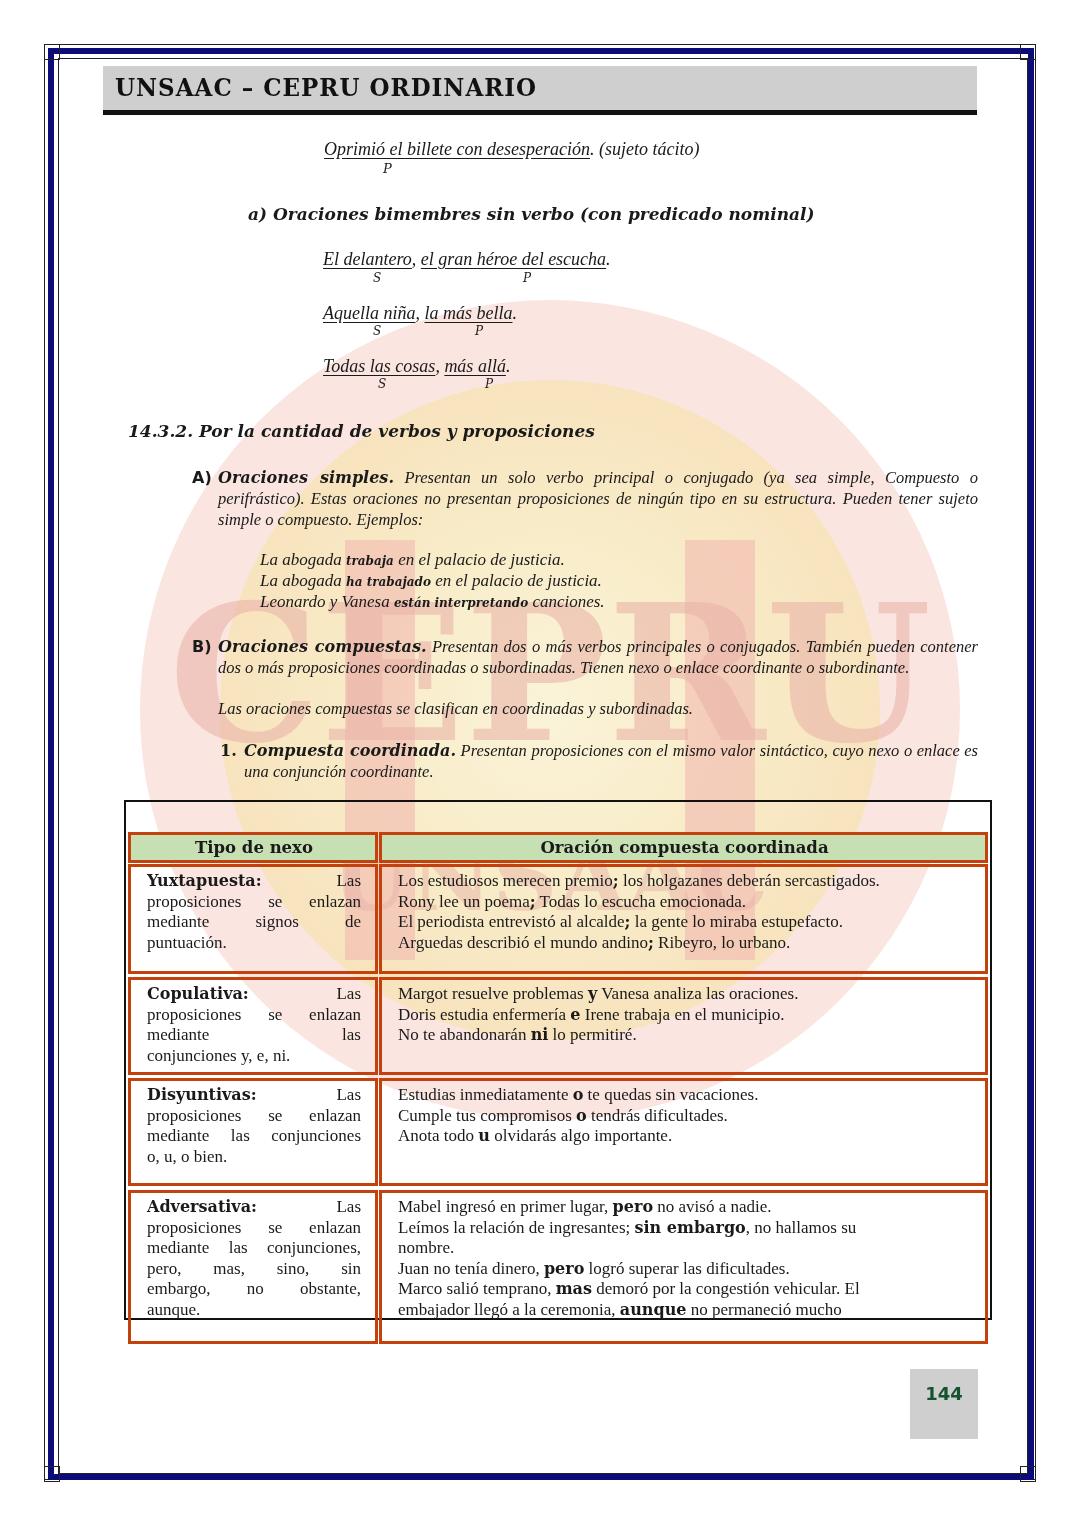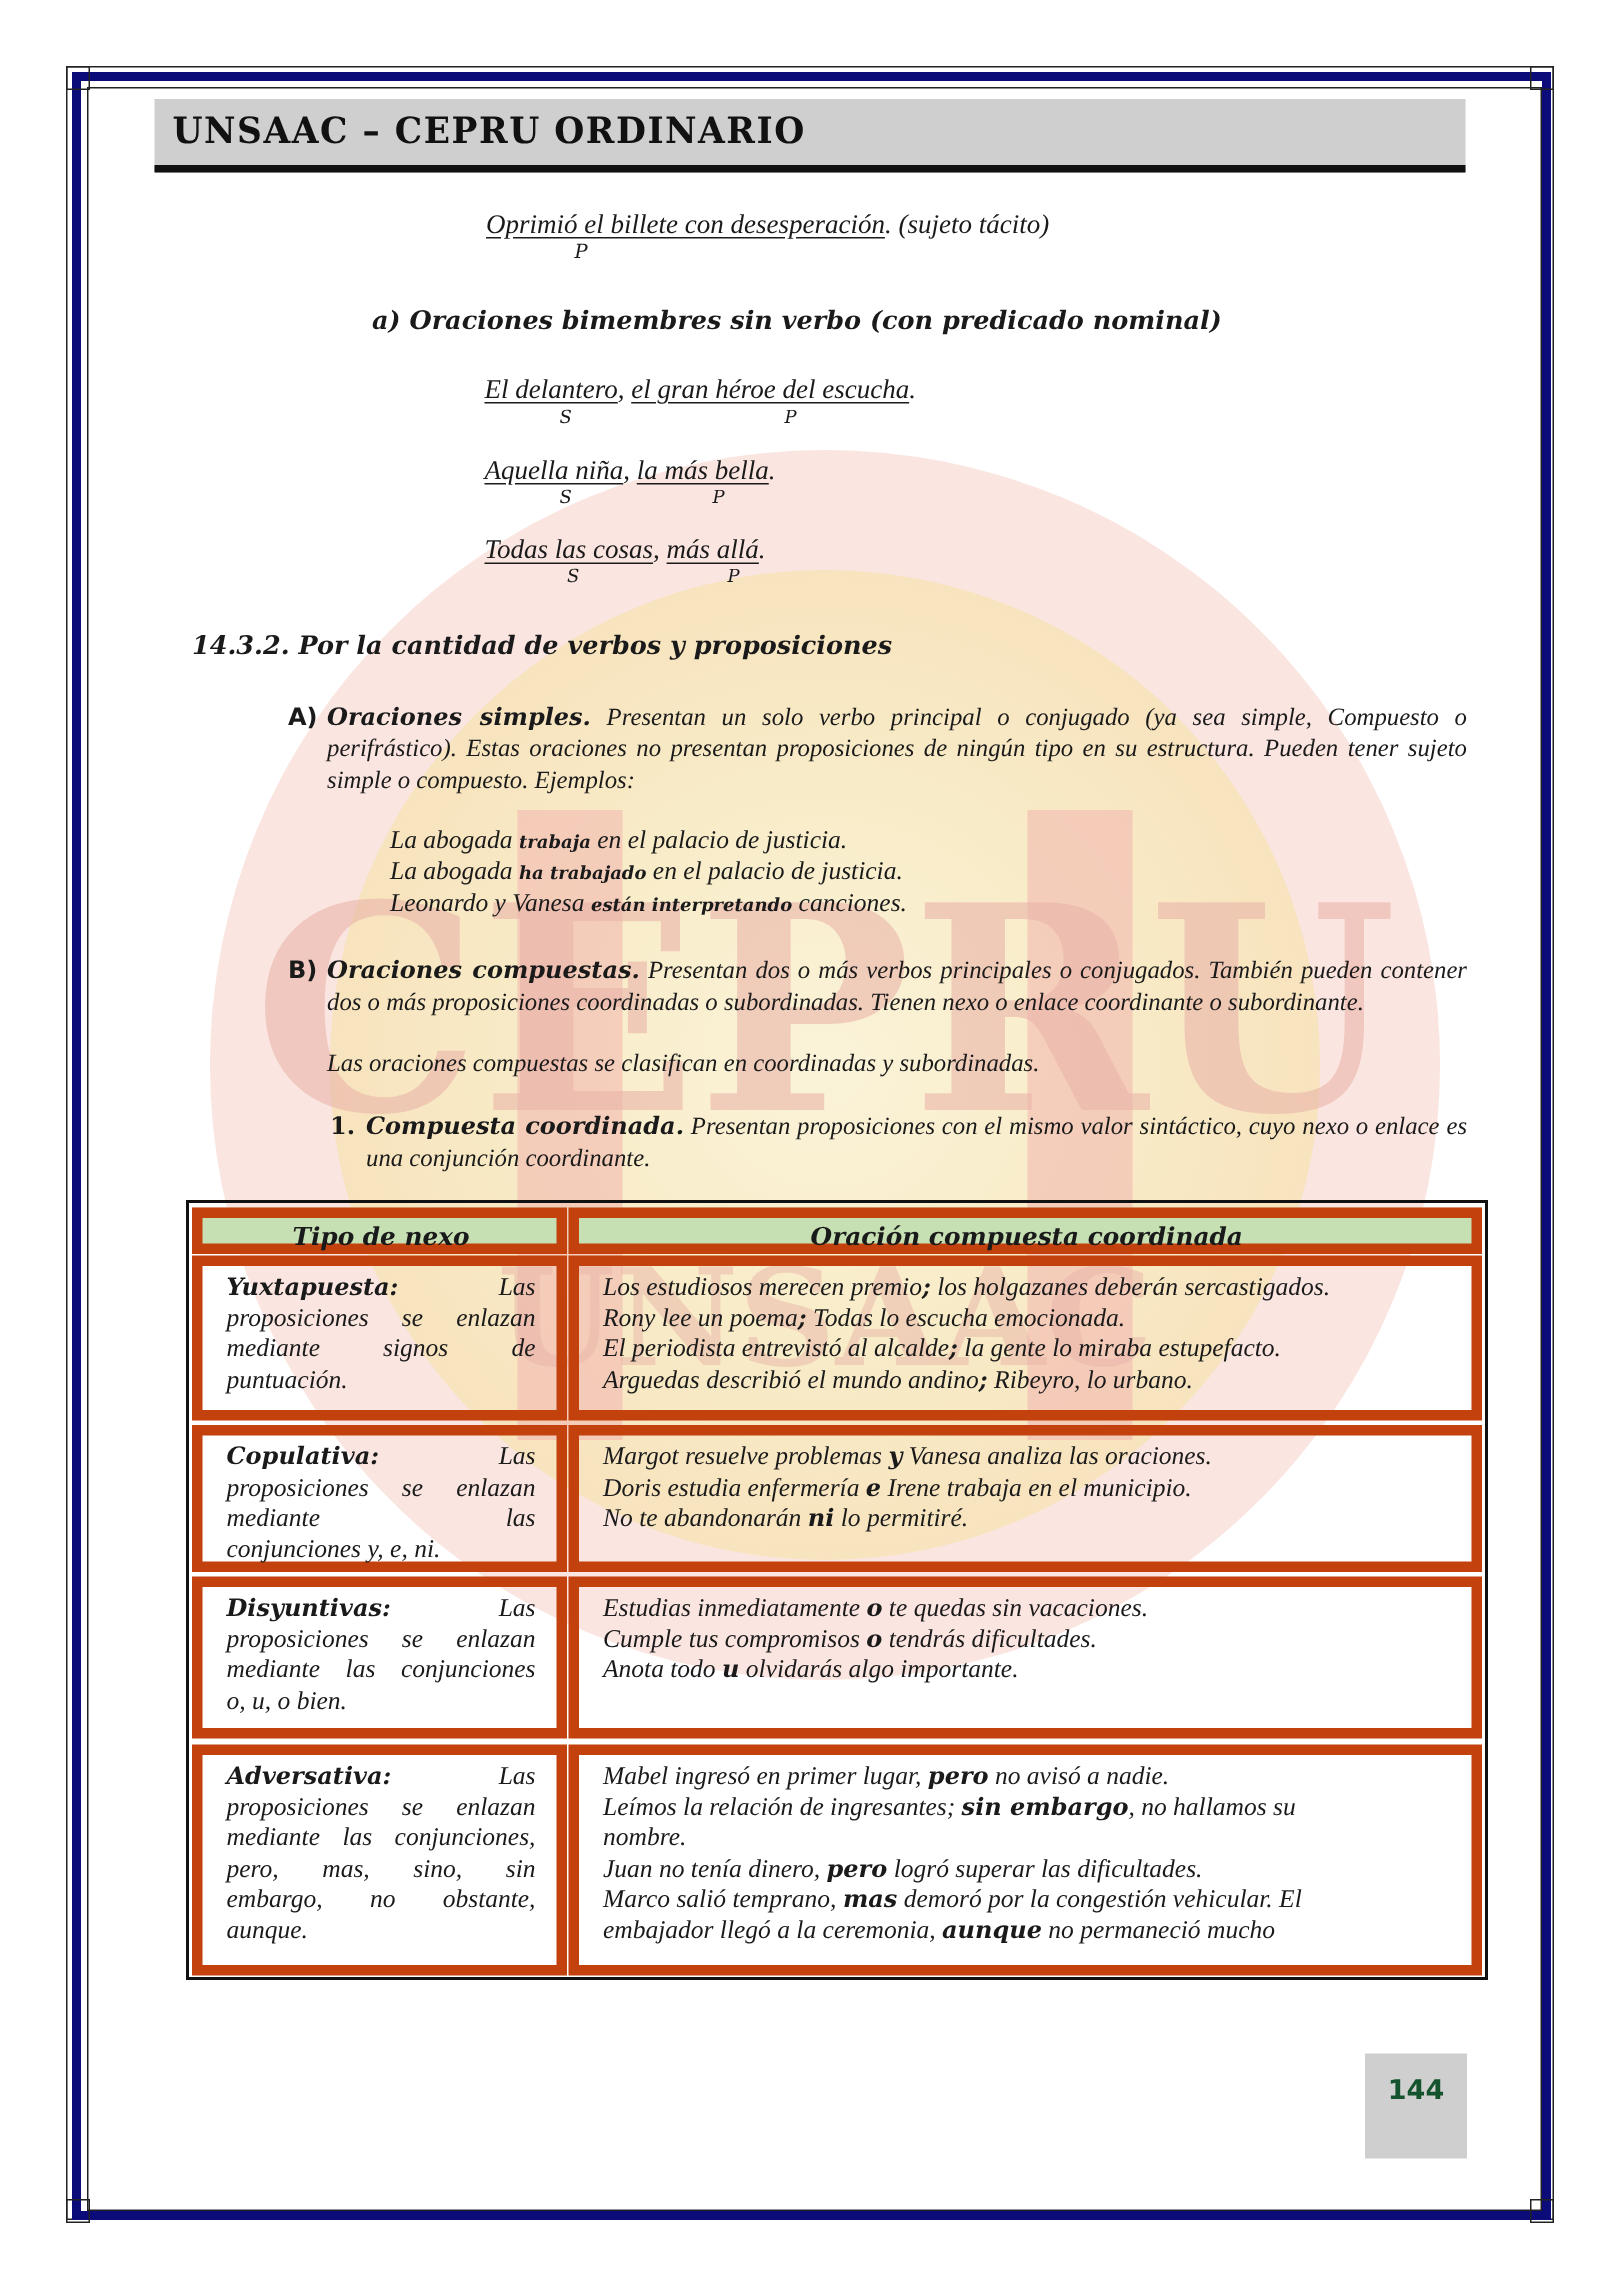--- a/index.html
+++ b/index.html
@@ -21,21 +21,21 @@
   .text { position:absolute; font-size:16.5px; font-style:italic; line-height:21px; }
   .label { position:absolute; font-size:12px; font-style:italic; }
 
   .heading-sm { position:absolute; font-size:17px; font-weight:bold; font-style:italic; }
 
   .para { position:absolute; font-size:16.5px; font-style:italic; line-height:21px; text-align:justify; font-family:"Liberation Serif", serif; }
   .para b { font-family:"DejaVu Serif", serif; font-size:16px; }
   .ex { position:absolute; font-family:"Liberation Serif", serif; font-size:17px; font-style:italic; line-height:21.5px; }
   .ex b { font-family:"DejaVu Serif", serif; font-size:12px; }
   .tbl-outer { position:absolute; left:124px; top:800px; width:868px; height:520px; border:2px solid #111; box-sizing:border-box; }
-  .cell { position:absolute; border:7px solid #c2410c; box-sizing:border-box; font-family:"Liberation Serif", serif; font-size:17px; font-style:italic; line-height:20.5px; padding:4px 14px 4px 16px; }
+  .cell { position:absolute; border:3px solid #c2410c; box-sizing:border-box; font-family:"Liberation Serif", serif; font-size:17px; line-height:20.5px; padding:4px 14px 4px 16px;margin-top:27px; }
   .cell b { font-family:"DejaVu Serif", serif; font-size:16px; }
   .hdr { background:#c6e0b4; text-align:center; font-weight:bold; padding-top:3px; font-family:"DejaVu Serif", serif; font-size:16.5px; }
   .left-cell { text-align:justify; text-align-last:left; }
   .line { display:block; white-space:nowrap; }
   .jline { display:block; text-align:justify; text-align-last:justify; }
 
   .page-num { position:absolute; left:910px; top:1369px; width:68px; height:70px; background:#cfcfcf; }
   .page-num span { position:absolute; left:0; right:0; top:14px; text-align:center; font-family:"DejaVu Sans", sans-serif; font-weight:bold; font-size:18px; color:#14532d; }
 </style>
 </head>

